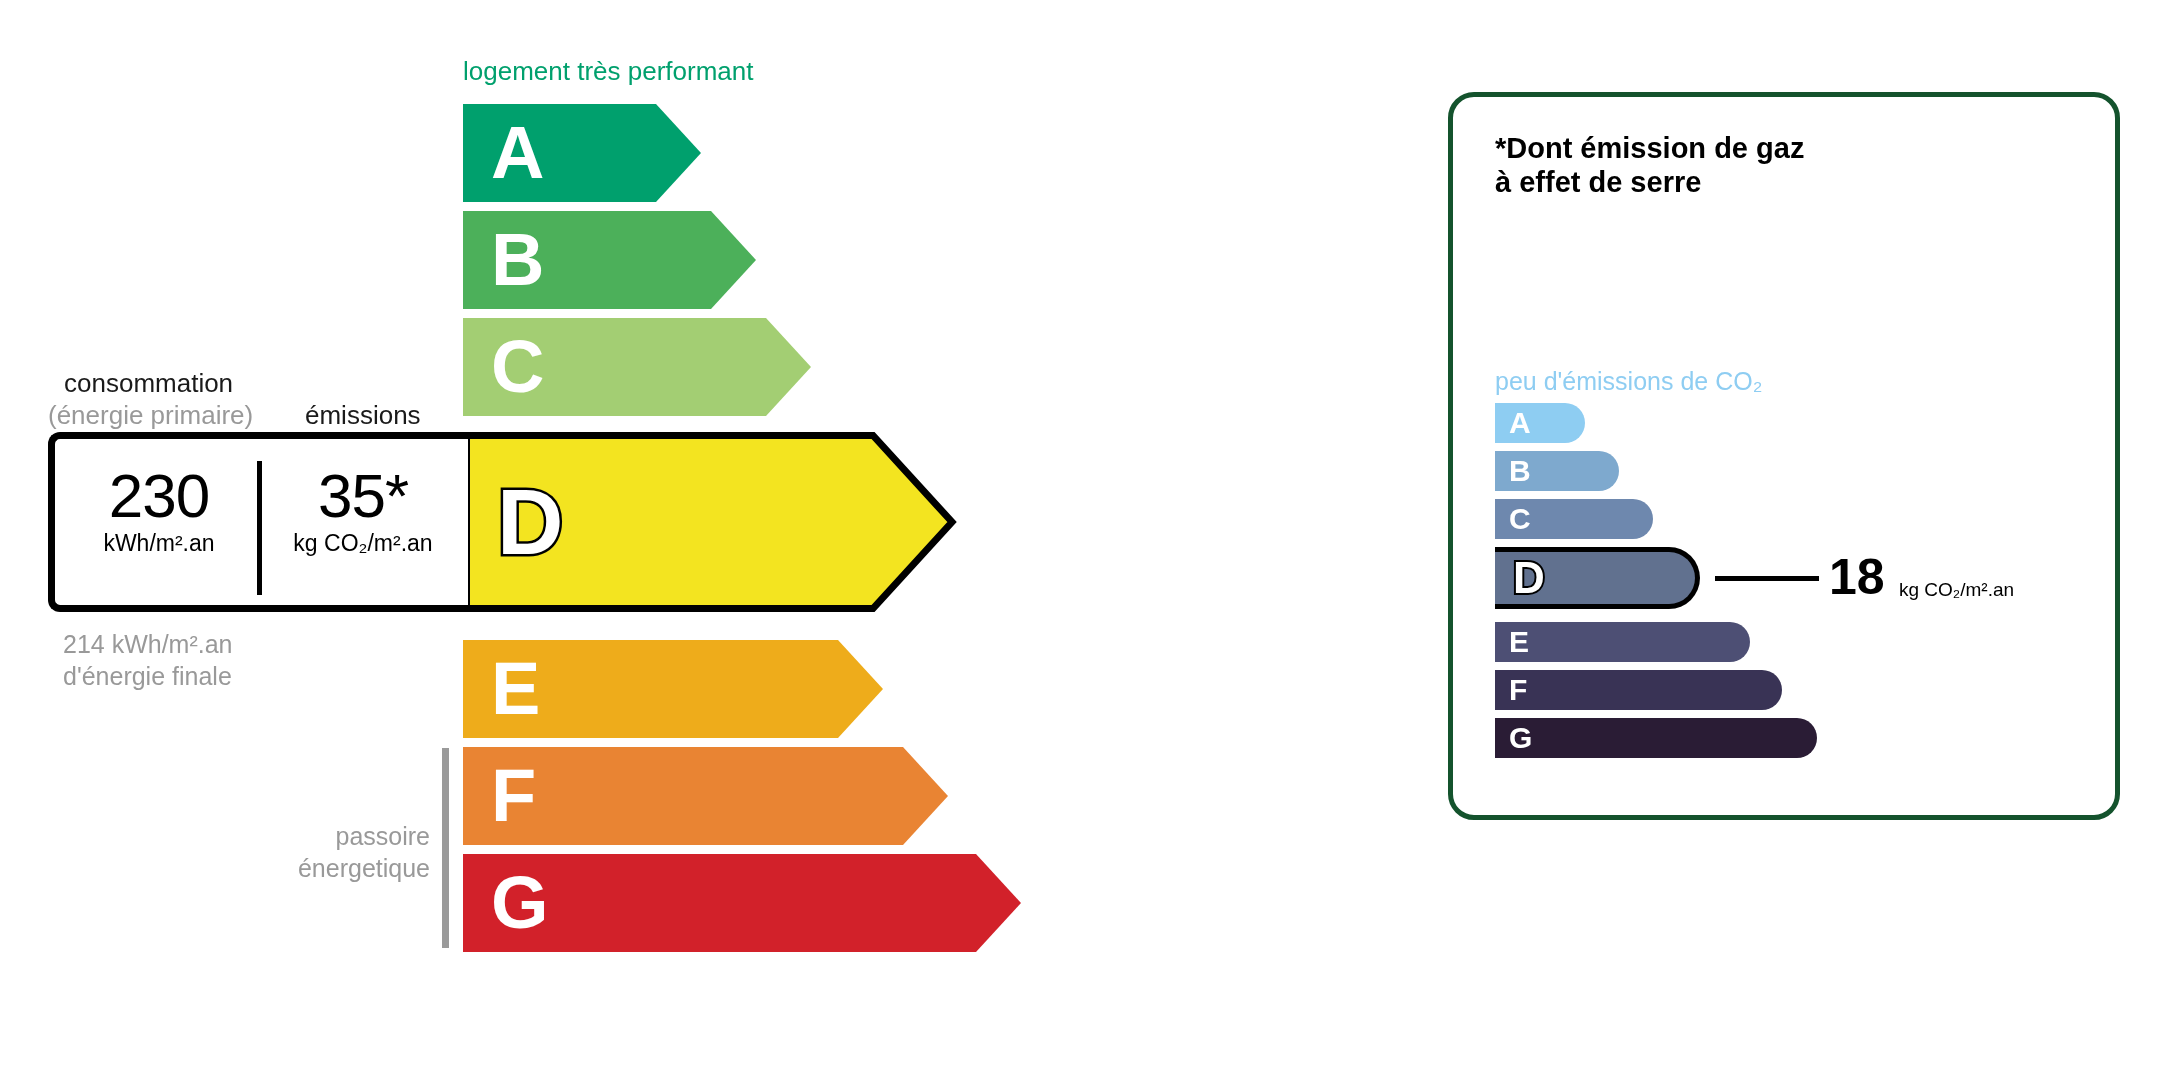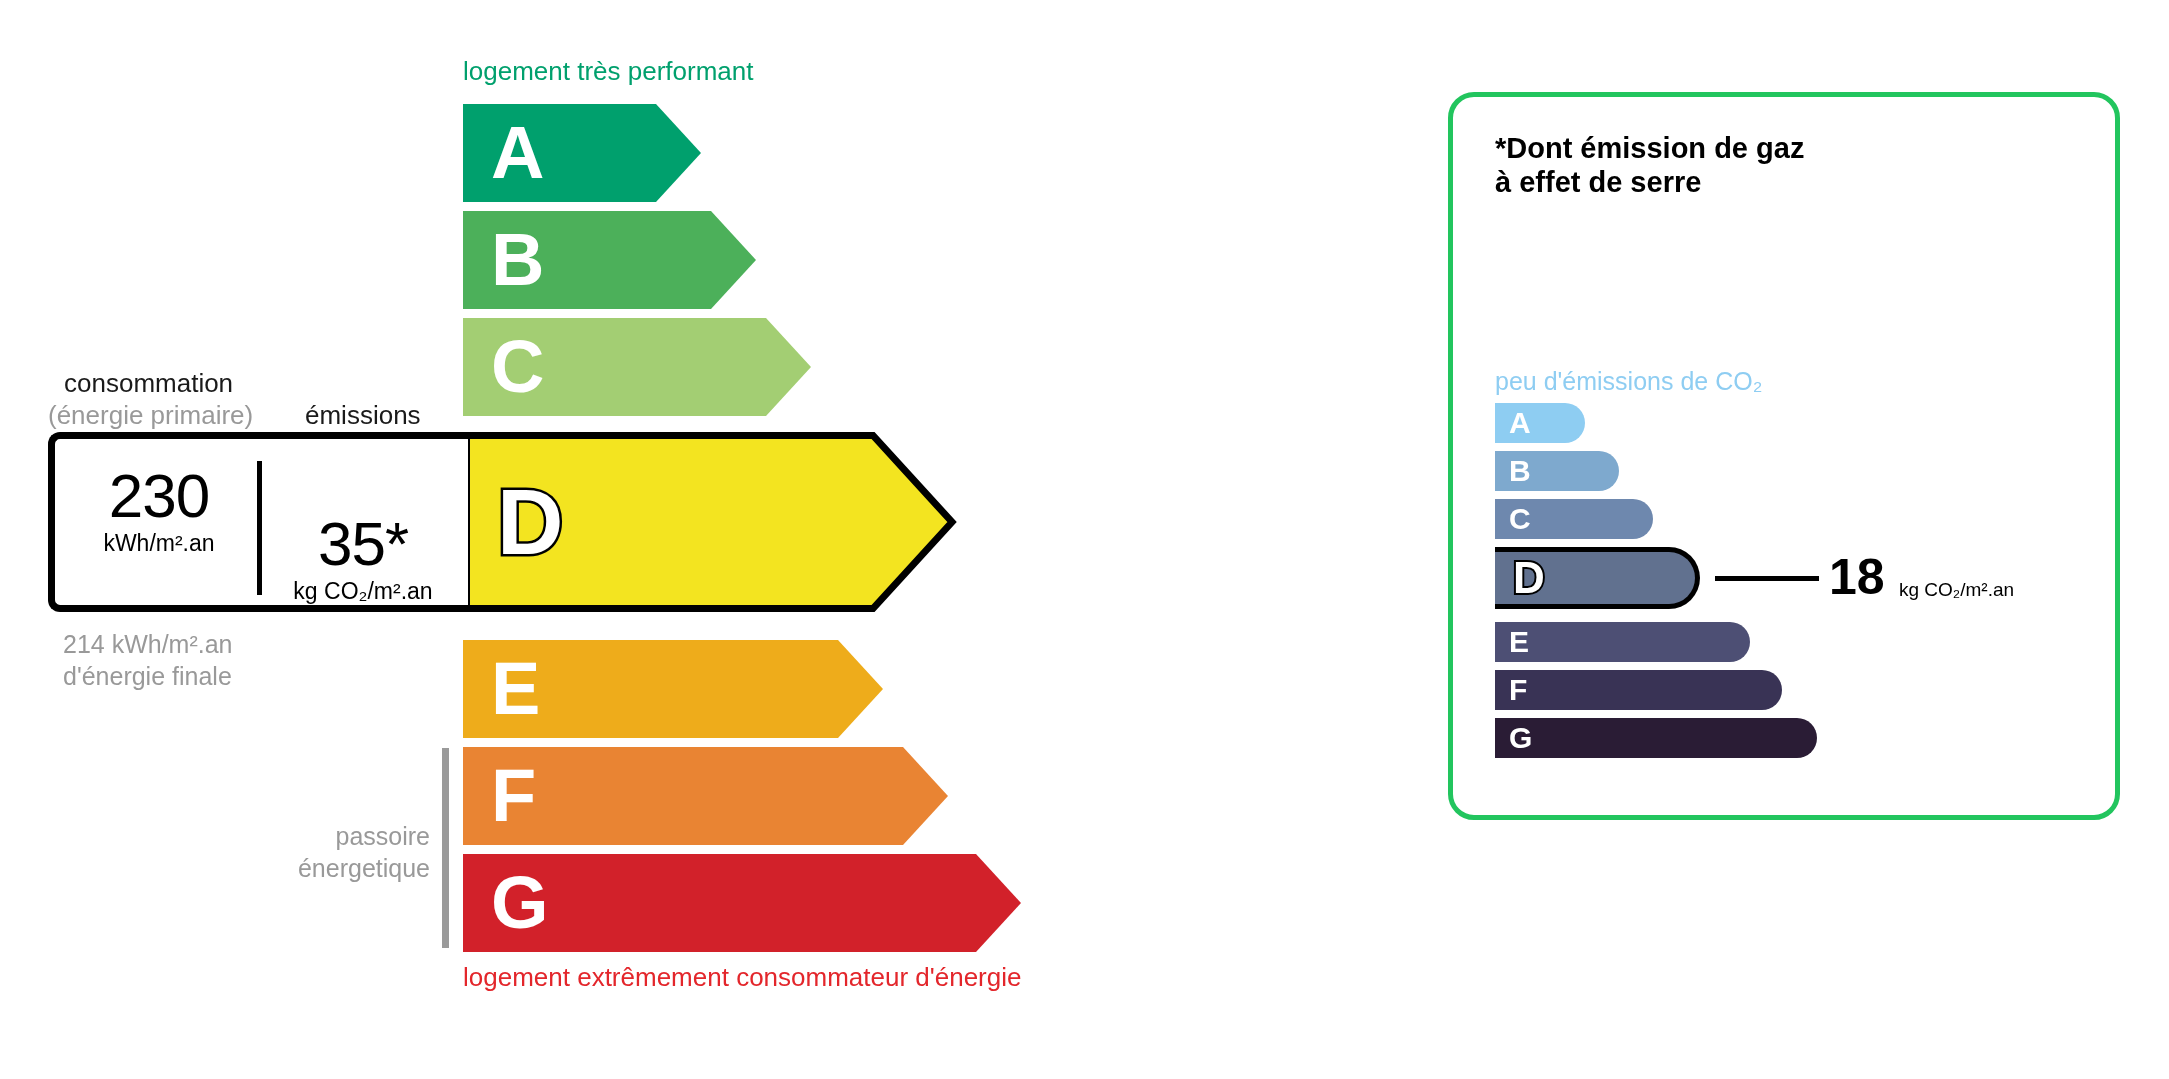--- a/index.html
+++ b/index.html
@@ -48,21 +48,21 @@
     border-right:none;
     border-radius:12px 0 0 12px;
     box-sizing:border-box;
     z-index:6;
   }
   #value-divider{
     position:absolute;left:202px;top:22px;width:5px;height:134px;background:#000;
   }
   .val-cell{position:absolute;top:24px;text-align:center;}
   #cell-conso{left:6px;width:196px;}
-  #cell-emis{left:208px;width:200px;margin-top:48px;}
+  #cell-emis{left:208px;width:200px;}
   .val-num{font-size:62px;font-weight:normal;color:#000;line-height:1.05;letter-spacing:-1px;}
   .val-unit{font-size:23px;color:#000;margin-top:2px;}
 
   #label-consommation{
     position:absolute;left:64px;top:368px;font-size:26px;color:#1a1a1a;white-space:nowrap;
   }
   #label-energie-primaire{
     position:absolute;left:48px;top:400px;font-size:26px;color:#999999;white-space:nowrap;
   }
   #label-emissions{
@@ -77,21 +77,21 @@
     position:absolute;left:442px;top:748px;width:7px;height:200px;background:#9a9a9a;
   }
   #passoire-text{
     position:absolute;left:270px;top:820px;width:160px;
     text-align:right;font-size:25px;color:#999999;line-height:1.28;
   }
 
   
   #co2-panel{
     position:absolute;left:1448px;top:92px;width:672px;height:728px;
-    border:5px solid #22c55e;border-radius:26px;box-sizing:border-box;background:#fff;
+    border:5px solid #14532d;border-radius:26px;box-sizing:border-box;background:#fff;
   }
   #co2-title{
     position:absolute;left:42px;top:34px;font-size:29px;font-weight:bold;color:#000;
     line-height:1.18;white-space:nowrap;
   }
   #co2-top-label{
     position:absolute;left:42px;top:270px;font-size:25px;color:#8ecdf2;white-space:nowrap;
   }
   #co2-bottom-label{
     position:absolute;left:42px;top:688px;font-size:25px;color:#1a1a1a;line-height:1.24;white-space:nowrap;
@@ -188,21 +188,20 @@
 
     <div class="arrow-row" style="top:854px;width:558px;">
       <div class="arrow">
         <svg viewBox="0 0 558 98" preserveAspectRatio="none">
           <polygon points="0,0 513,0 558,49 513,98 0,98" fill="#d2212a"></polygon>
         </svg>
       </div>
       <div class="arrow-letter">G</div>
     </div>
 
-    <div id="energy-bottom-label">logement extrêmement consommateur d'énergie</div>
 
     <div id="label-consommation">consommation</div>
     <div id="label-energie-primaire">(énergie primaire)</div>
     <div id="label-emissions">émissions</div>
 
     <div id="value-box">
       <div id="value-divider"></div>
       <div class="val-cell" id="cell-conso">
         <div class="val-num">230</div>
         <div class="val-unit">kWh/m².an</div>

